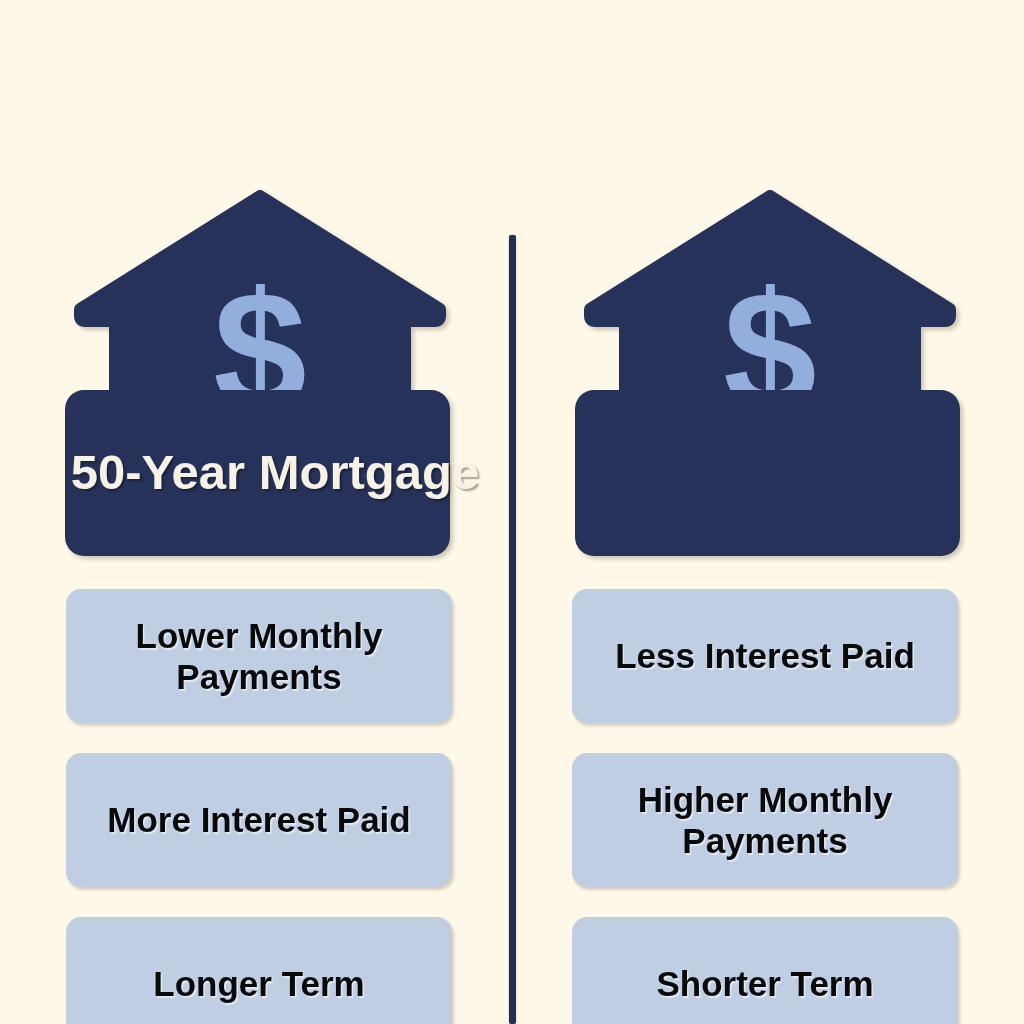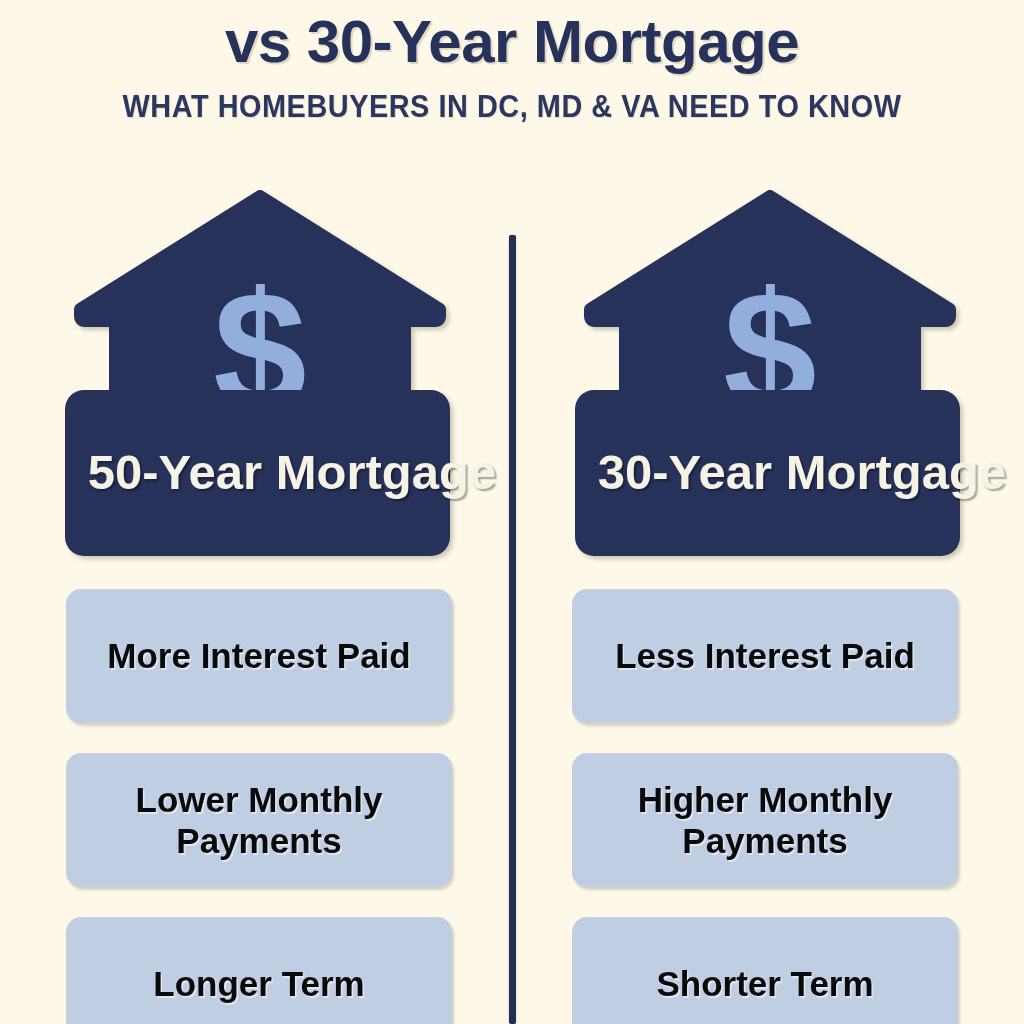--- a/index.html
+++ b/index.html
@@ -46,21 +46,20 @@
   .house svg{position:absolute;left:0;top:0;
     filter:drop-shadow(3px 3px 2px rgba(150,140,120,.45));}
   .house-label{
     position:absolute;left:45px;top:200px;
     width:420px;height:166px;
     display:flex;align-items:center;justify-content:center;
     text-align:left;
     font-size:49px;line-height:1.06;font-weight:bold;
     color:#f6f2e6;
     text-shadow:2px 2px 2px rgba(0,0,0,.35);
-    margin-left:17px;
   }
 
   
   .pills{position:absolute;left:0;top:399px;width:470px;}
   .pill{
     width:386px;height:134px;margin-bottom:30px;
     background:#bfcee3;border-radius:15px;
     display:flex;align-items:center;justify-content:center;
     text-align:center;
     font-size:35px;line-height:1.18;font-weight:bold;
@@ -69,24 +68,20 @@
     text-shadow:1.5px 1.5px 1px rgba(255,255,255,.55);
   }
   #column-left .pill{margin-left:46px;}
   #column-right .pill{margin-left:42px;}
 </style>
 </head>
 <body>
 
 <div id="infographic">
 
-  <div id="header">
-    <h1 id="title">vs 30-Year Mortgage</h1>
-    <div id="subtitle">WHAT HOMEBUYERS IN DC, MD &amp; VA NEED TO KNOW</div>
-  </div>
 
   <div id="divider"></div>
 
   <div class="column" id="column-left">
 
     <div class="house">
       <svg width="470" height="370" viewBox="0 0 470 370" xmlns="http://www.w3.org/2000/svg">
 
         <path d="M240 6 L420 119 L420 126 Q420 131 415 131 L385 131 L385 206 L95 206 L95 131 L65 131 Q60 131 60 126 L60 119 Z" fill="#27325a" stroke="#27325a" stroke-width="12" stroke-linejoin="round"></path>
 
@@ -95,38 +90,37 @@
         <text x="240" y="175" text-anchor="middle" dominant-baseline="middle" font-family="Liberation Sans, sans-serif" font-size="168" font-weight="bold" fill="#91aedc">$</text>
       </svg>
 
       <svg width="470" height="370" viewBox="0 0 470 370" xmlns="http://www.w3.org/2000/svg">
         <rect x="45" y="200" width="385" height="166" rx="19" ry="19" fill="#27325a"></rect>
       </svg>
       <div class="house-label">50-Year Mortgage</div>
     </div>
 
     <div class="pills">
+      <div class="pill">Lower Monthly Payments</div>
       <div class="pill">More Interest Paid</div>
-      <div class="pill">Lower Monthly Payments</div>
       <div class="pill">Longer Term</div>
     </div>
   </div>
 
   <div class="column" id="column-right">
 
     <div class="house">
       <svg width="470" height="370" viewBox="0 0 470 370" xmlns="http://www.w3.org/2000/svg">
         <path d="M240 6 L420 119 L420 126 Q420 131 415 131 L385 131 L385 206 L95 206 L95 131 L65 131 Q60 131 60 126 L60 119 Z" fill="#27325a" stroke="#27325a" stroke-width="12" stroke-linejoin="round"></path>
         <rect x="95" y="120" width="290" height="110" fill="#27325a"></rect>
         <text x="240" y="175" text-anchor="middle" dominant-baseline="middle" font-family="Liberation Sans, sans-serif" font-size="168" font-weight="bold" fill="#91aedc">$</text>
       </svg>
       <svg width="470" height="370" viewBox="0 0 470 370" xmlns="http://www.w3.org/2000/svg">
         <rect x="45" y="200" width="385" height="166" rx="19" ry="19" fill="#27325a"></rect>
       </svg>
-      <div class="house-label">30-Year Mortgage</div>
     </div>
 
     <div class="pills">
       <div class="pill">Less Interest Paid</div>
       <div class="pill">Higher Monthly Payments</div>
       <div class="pill">Shorter Term</div>
     </div>
   </div>
 
 </div>

